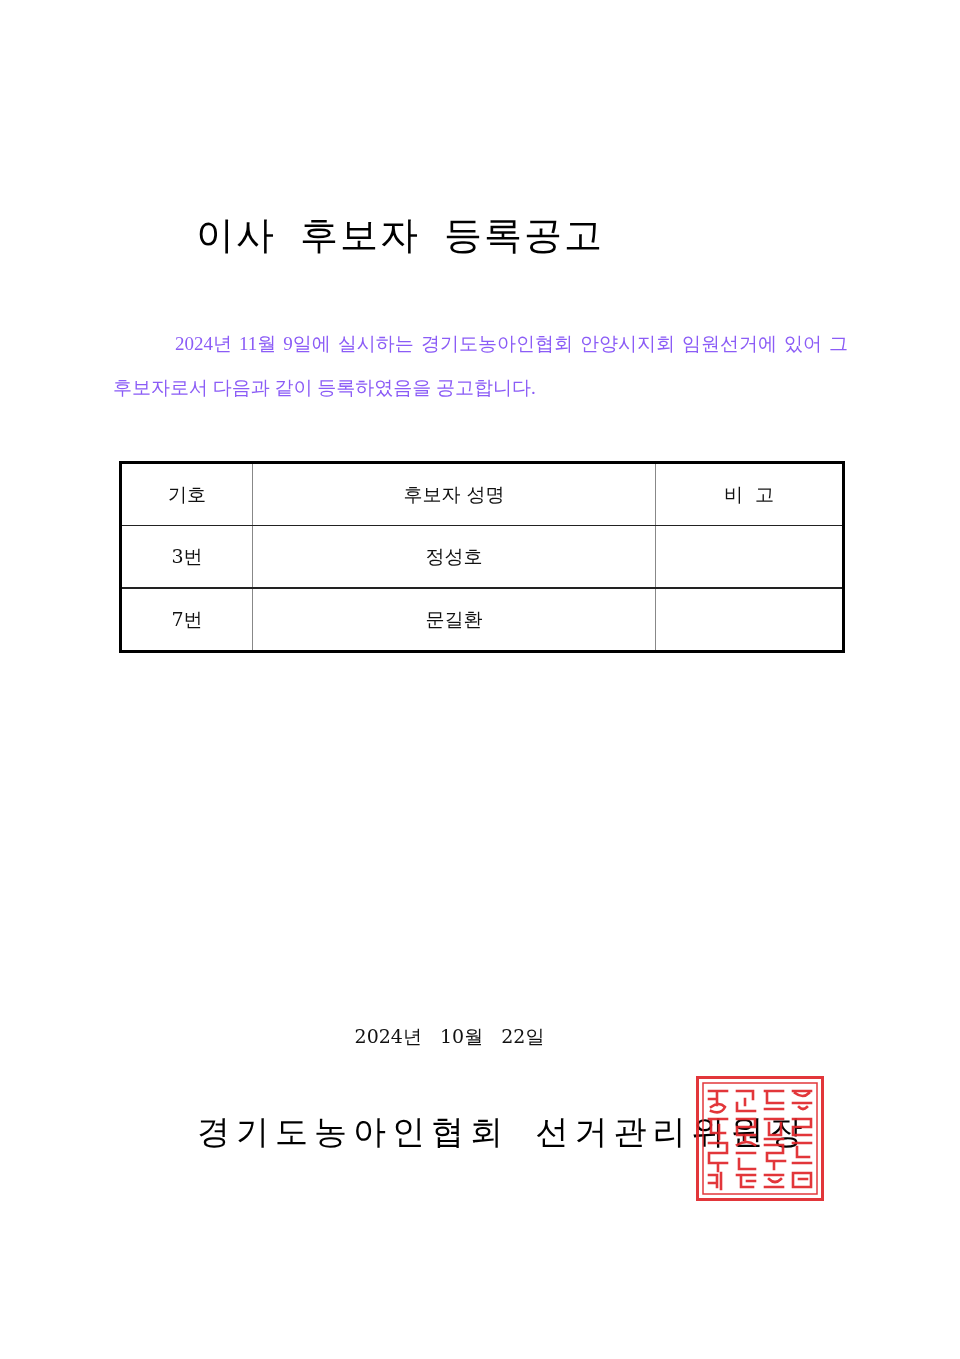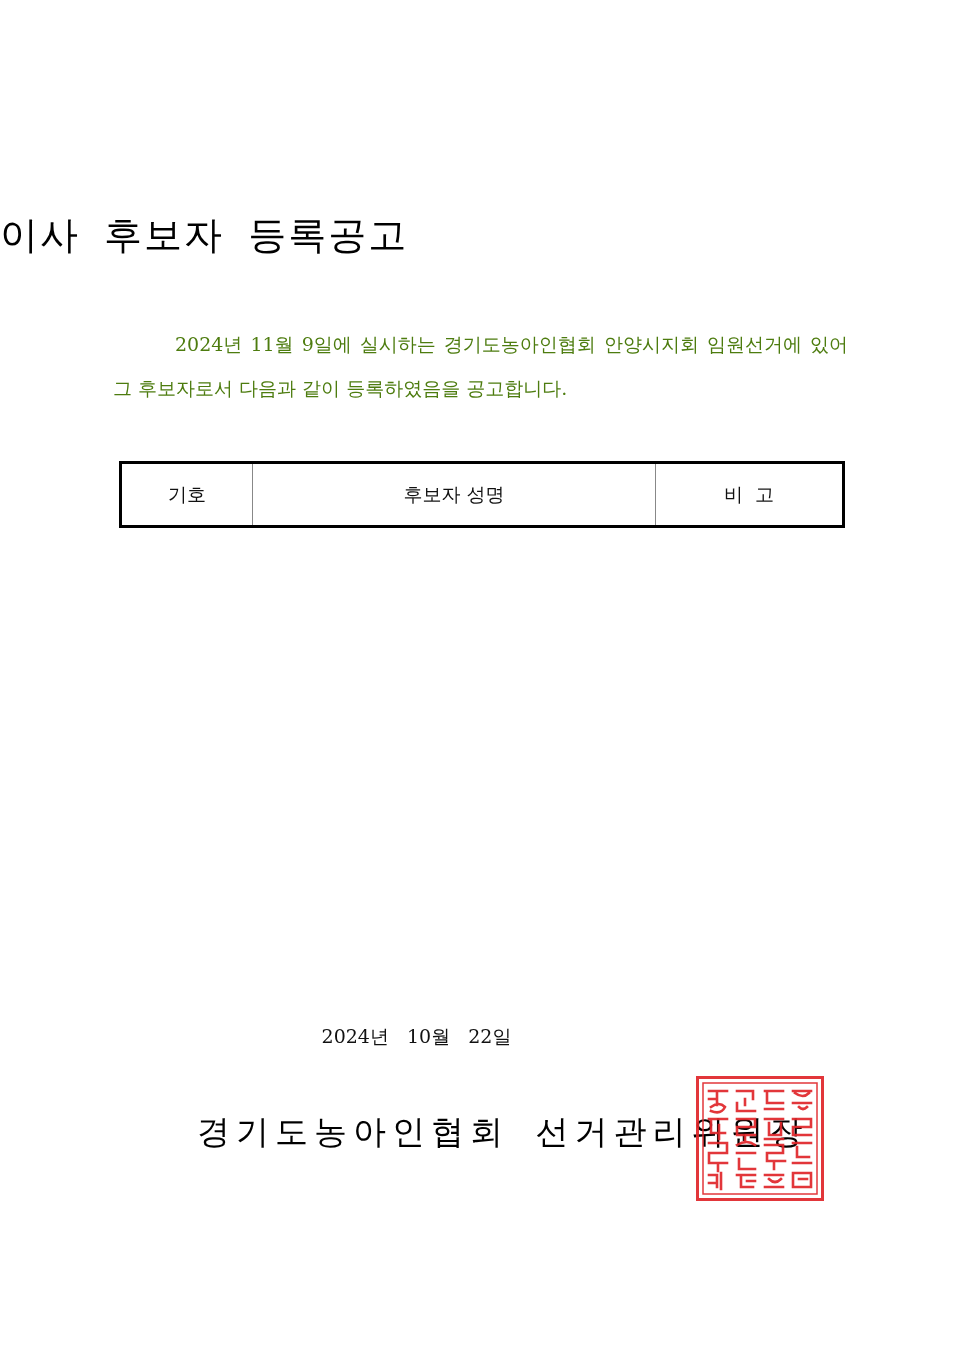--- a/index.html
+++ b/index.html
@@ -1,31 +1,31 @@
 <!DOCTYPE html>
 <html><head>
   <meta charset="utf-8">
   <style>
     html, body { margin: 0; padding: 0; background: #ffffff; }
     body { width: 960px; height: 1359px; position: relative; overflow: hidden;
            font-family: "DejaVu Serif", "Liberation Serif", serif; color: #111; }
-    .title { position: absolute; left: 0; width: 800px; top: 210px; 
+    .title { position: absolute; left: 0; width: 800px; top: 210px; text-align: center;
              font-family: "DejaVu Sans", "Liberation Sans", sans-serif; font-size: 38px;
              letter-spacing: 2px; word-spacing: 10px; color: #000; }
     .para { position: absolute; left: 113px; width: 735px; top: 322px; font-size: 19px;
-            line-height: 44px; color: #4d7c0f; text-align: justify; }
+            line-height: 44px; color: #8b5cf6; text-align: justify; font-family: Liberation Serif, serif; }
     .para .indent { display: inline-block; width: 62px; }
     table.cand { position: absolute; left: 119px; top: 461px; width: 723px; border-collapse: collapse;
                  border: 3px solid #000; table-layout: fixed; }
     table.cand td { border: 1px solid #888; height: 61px; text-align: center; vertical-align: middle;
                     font-size: 19px; color: #111; padding: 0; }
     table.cand tr.thick-bottom td { border-bottom: 2px solid #222; }
     table.cand tr.head td { border-bottom: 1.5px solid #222; }
     .date { position: absolute; left: 0; width: 833px; top: 1024px; text-align: center;
-            font-size: 19px; word-spacing: 12px; color: #111; }
+            font-size: 19px; word-spacing: 12px; color: #111; padding-left: 33px; }
     .issuer { position: absolute; left: 197px; top: 1110px; font-family: "DejaVu Sans", "Liberation Sans", sans-serif;
               font-size: 33px; letter-spacing: 6px; word-spacing: 10px; color: #000; }
     .seal { position: absolute; left: 696px; top: 1076px; width: 128px; height: 125px;
             border: 3px solid #e0262a; box-sizing: border-box; opacity: 0.92; }
     .seal svg { display: block; }
   </style>
 </head>
 <body>
 
 <div class="title">이사 후보자 등록공고</div>
@@ -36,20 +36,30 @@
   <colgroup>
       <col style="width:132px">
       <col style="width:403px">
       <col style="width:188px">
     </colgroup>
   <tbody>
       <tr class="head">
     <td>기호</td>
     <td>후보자 성명</td>
     <td style="white-space:pre">비  고</td>
+  </tr>
+  <tr class="thick-bottom">
+    <td>3번</td>
+    <td>정성호</td>
+    <td></td>
+  </tr>
+  <tr>
+    <td>7번</td>
+    <td>문길환</td>
+    <td></td>
   </tr>
 </tbody>
   </table>
 
 <div class="date">2024년 10월 22일</div>
 
 <div class="issuer">경기도농아인협회 선거관리위원장</div>
 
 <div class="seal">
   <svg width="122" height="119" viewBox="0 0 122 119">

